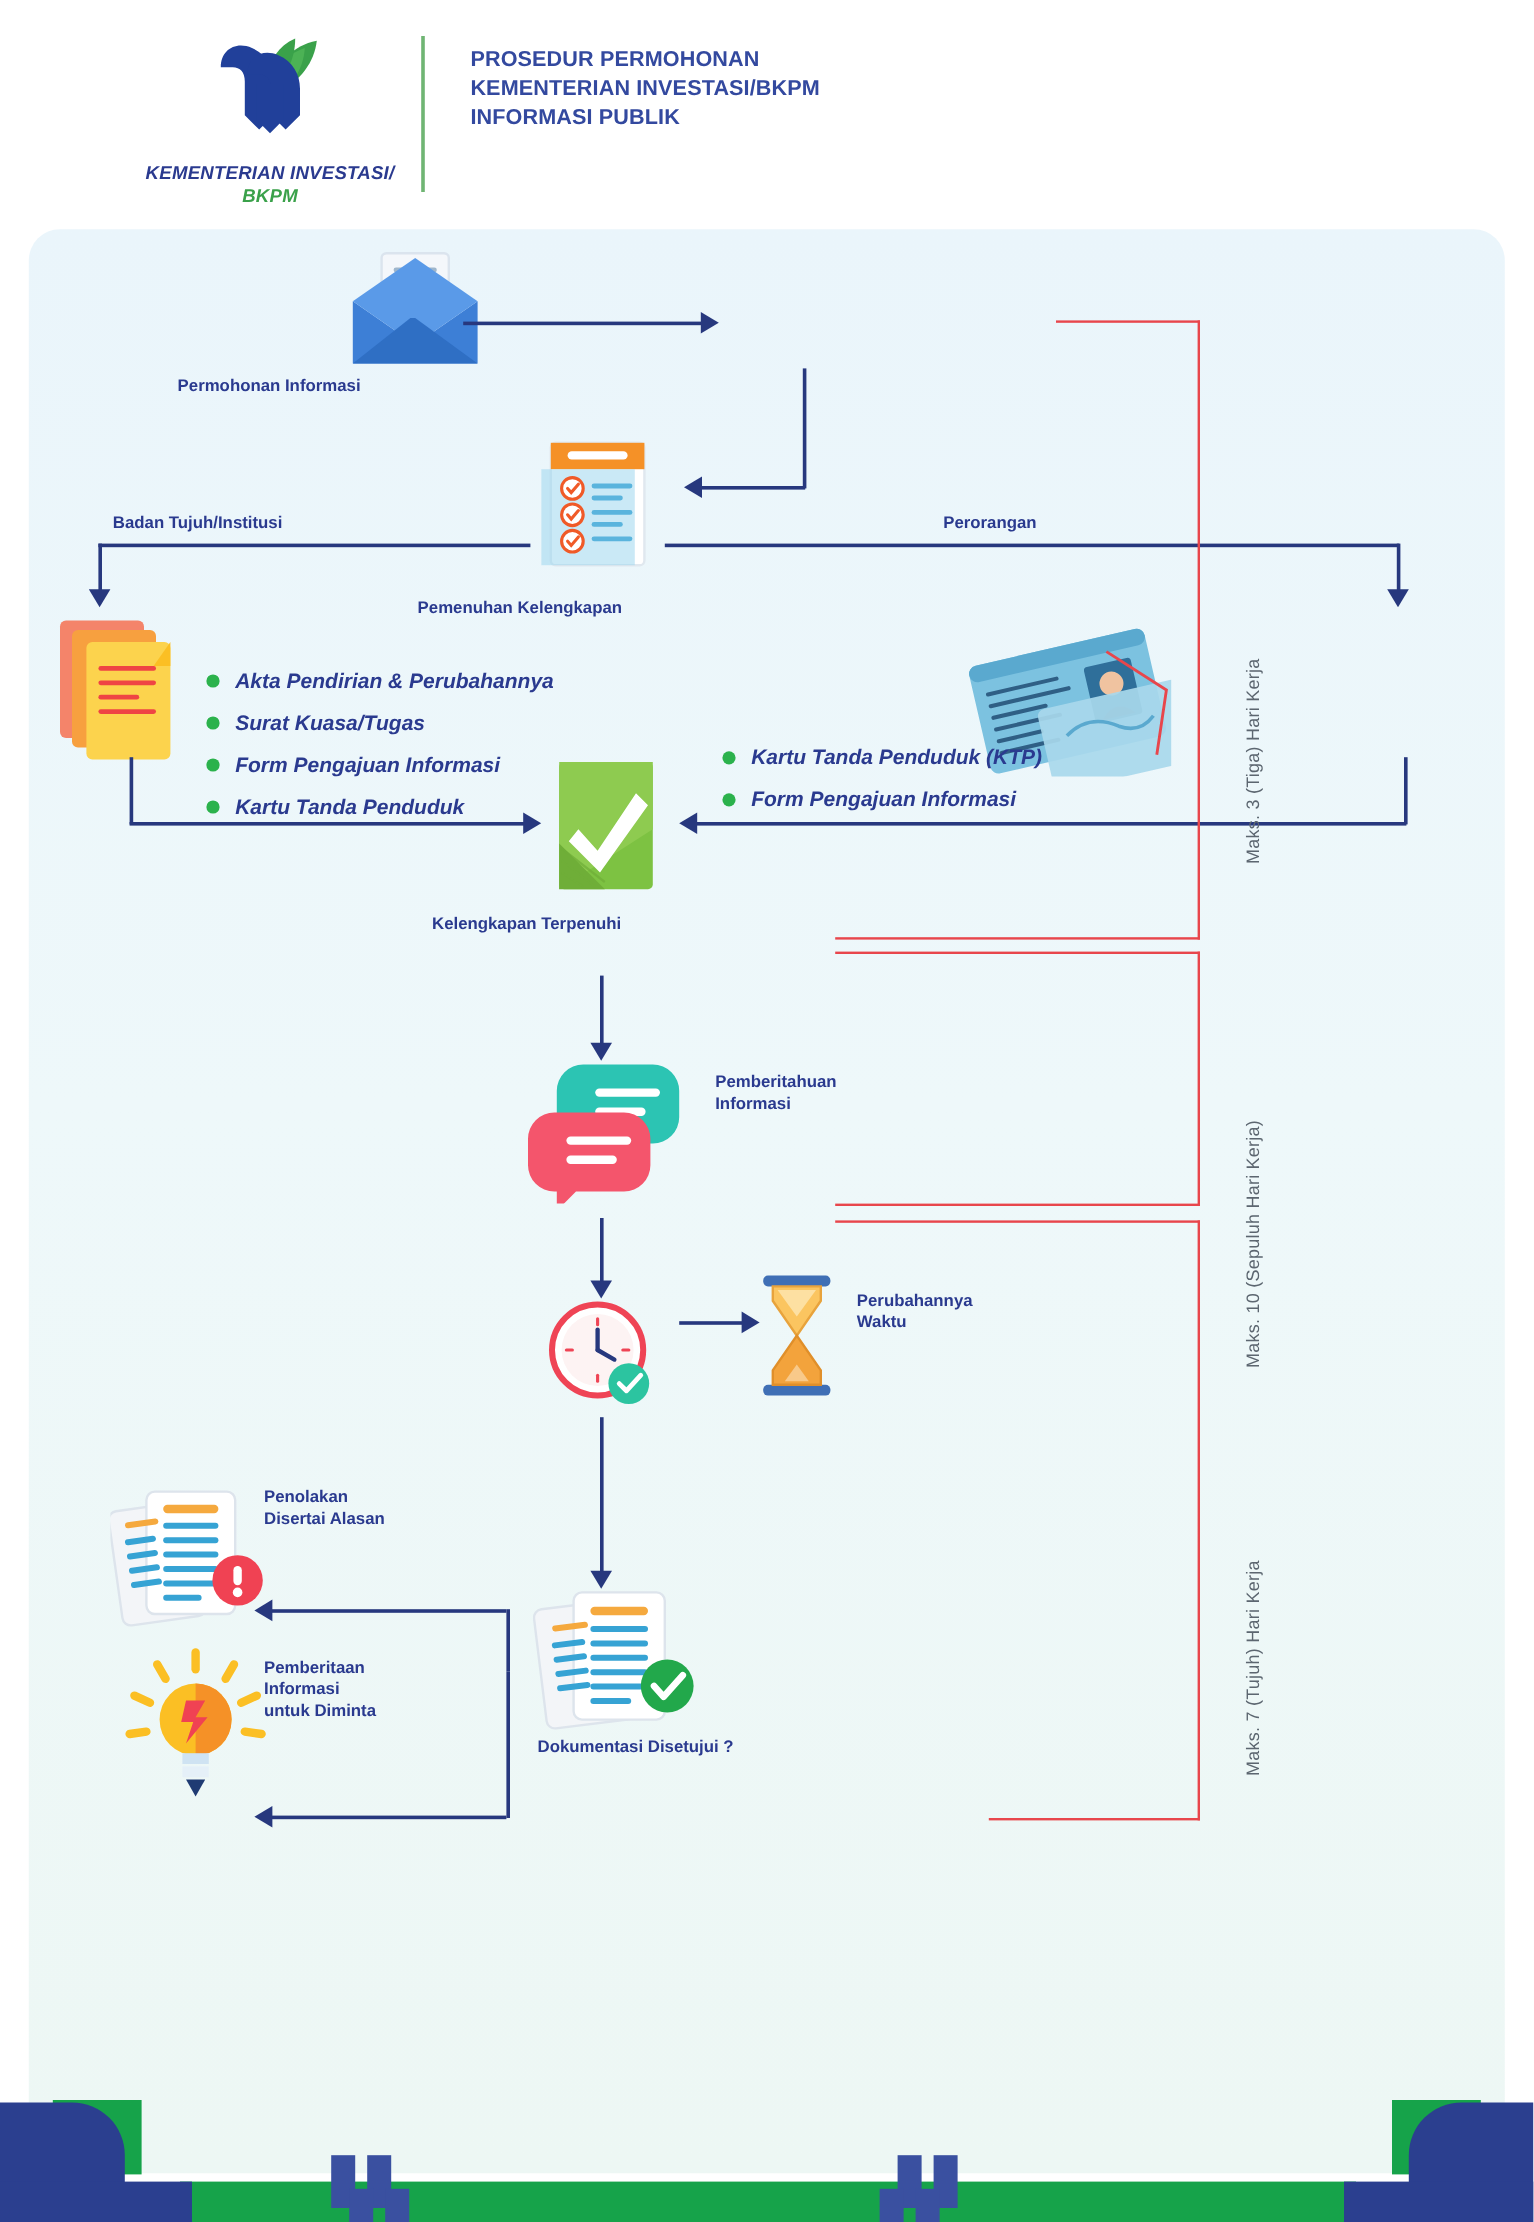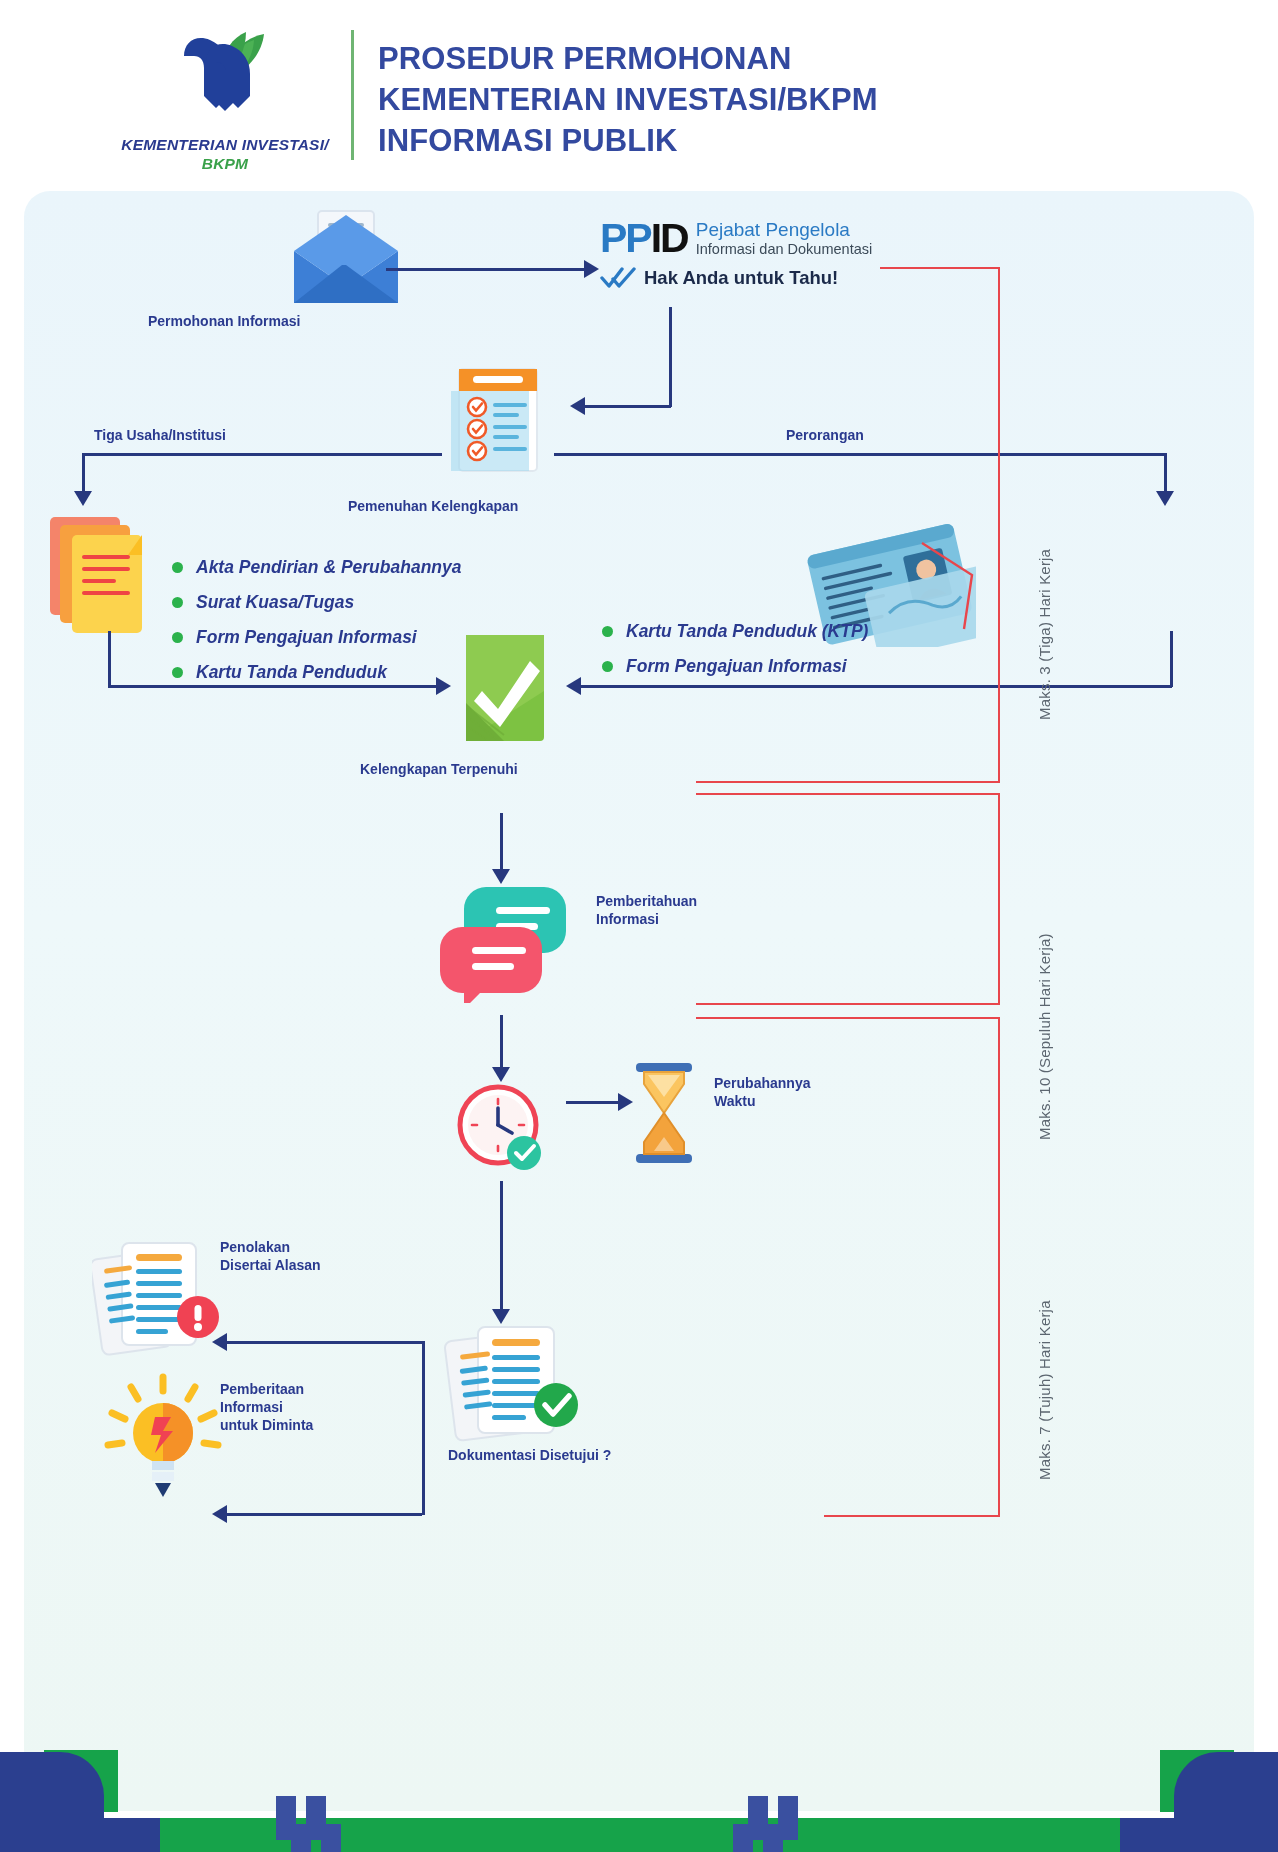--- a/index.html
+++ b/index.html
@@ -11,22 +11,22 @@
   }
   #page { position: relative; width: 1278px; height: 1852px; background:#fff; }
 
   
   #header { position:absolute; left:0; top:0; width:1278px; height:190px; }
   #logo-block { position:absolute; left:110px; top:22px; width:230px; height:150px; text-align:center; }
   #logo-mark { position:relative; width:110px; height:95px; margin:0 auto; }
   #logo-name { font-size:15.5px; font-weight:bold; font-style:italic; color:#2a3a8f; letter-spacing:.2px; margin-top:18px; line-height:1.25; }
   #logo-name .bkpm { color:#3aa14a; display:block; }
   #header-divider { position:absolute; left:351px; top:30px; width:3px; height:130px; background:#6fb573; }
-  #title { position:absolute; left:378px; top:38px; width:700px;
-           font-size:31px; font-weight:bold; color:#33499f; line-height:1.33; letter-spacing:.1px; }
+  #title { position:absolute; left:392px; top:38px; width:700px;
+           font-size:18px; font-weight:bold; color:#33499f; line-height:1.33; letter-spacing:.1px; }
 
   
   #panel { position:absolute; left:24px; top:191px; width:1230px; height:1620px;
            background:linear-gradient(180deg,#eaf5fb 0%, #eef8fa 45%, #edf7f4 100%);
            border-radius:26px; overflow:hidden; }
 
   .lbl { position:absolute; color:#2a3a8f; font-weight:bold; line-height:1.28; }
   .lbl-lg { font-size:14px; }
 
   
@@ -103,38 +103,20 @@
         <path d="M8 42 L60 78 L112 42 L112 94 L8 94 Z" fill="#3d7fd6"></path>
         <path d="M8 42 L60 78 L112 42 L60 6 Z" fill="#5a9ae8"></path>
         <path d="M8 94 L56 56 L60 56 L112 94 Z" fill="#2f6fc4"></path>
       </svg>
     </div>
     <div class="lbl lbl-lg" style="left:124px;top:122px;">Permohonan Informasi</div>
 
     <div class="ln h" style="left:362px;top:77px;width:200px"></div>
     <div class="ah right" style="left:560px;top:69px"></div>
 
-    <div style="position:absolute;left:576px;top:28px;width:300px;height:86px">
-      <div style="display:flex;align-items:flex-start;">
-        <div style="font-size:41px;font-weight:bold;letter-spacing:-2px;line-height:.95;">
-          <span style="color:#2a7ac4">PP</span><span style="color:#111">ID</span>
-        </div>
-        <div style="margin-left:8px;margin-top:1px;">
-          <div style="font-size:19px;color:#2a7ac4;line-height:1.08">Pejabat Pengelola</div>
-          <div style="font-size:14.5px;color:#3b4a58;line-height:1.15">Informasi dan Dokumentasi</div>
-        </div>
-      </div>
-      <div style="display:flex;align-items:center;margin-top:9px;">
-        <svg width="38" height="22" viewBox="0 0 38 22">
-          <path d="M2 11 L9 19 L22 2" fill="none" stroke="#2a7ac4" stroke-width="3.4" stroke-linecap="round" stroke-linejoin="round"></path>
-          <path d="M13 12 L19 19 L34 2" fill="none" stroke="#2a7ac4" stroke-width="3.4" stroke-linecap="round" stroke-linejoin="round"></path>
-        </svg>
-        <span style="font-size:18.5px;font-weight:bold;color:#1b2a4a;margin-left:6px">Hak Anda untuk Tahu!</span>
-      </div>
-    </div>
 
     <div class="ln v" style="left:645px;top:116px;height:100px"></div>
     <div class="ln h" style="left:560px;top:214px;width:87px"></div>
     <div class="ah left" style="left:546px;top:206px"></div>
 
     <div style="position:absolute;left:427px;top:170px;width:100px;height:115px">
       <svg width="100" height="115" viewBox="0 0 100 115">
         <rect x="8" y="8" width="78" height="102" rx="4" fill="#ffffff" stroke="#e0e8ef" stroke-width="2"></rect>
         <rect x="8" y="8" width="78" height="22" fill="#f59127"></rect>
         <rect x="22" y="15" width="50" height="7" rx="3.5" fill="#ffffff"></rect>
@@ -153,21 +135,21 @@
       </svg>
     </div>
 
     <div class="ln h" style="left:58px;top:262px;width:360px"></div>
     <div class="ln h" style="left:530px;top:262px;width:612px"></div>
     <div class="ln v" style="left:58px;top:262px;height:42px"></div>
     <div class="ah down" style="left:50px;top:300px"></div>
     <div class="ln v" style="left:1140px;top:262px;height:42px"></div>
     <div class="ah down" style="left:1132px;top:300px"></div>
 
-    <div class="lbl lbl-lg" style="left:70px;top:236px;">Tiga Usaha/Institusi</div>
+    <div class="lbl lbl-lg" style="left:70px;top:236px;">Badan Tujuh/Institusi</div>
     <div class="lbl lbl-lg" style="left:762px;top:236px;">Perorangan</div>
     <div class="lbl lbl-lg" style="left:324px;top:307px;">Pemenuhan Kelengkapan</div>
 
     <div style="position:absolute;left:22px;top:320px;width:120px;height:130px">
       <svg width="120" height="130" viewBox="0 0 120 130">
         <rect x="4" y="6" width="70" height="98" rx="5" fill="#f4846a"></rect>
         <rect x="14" y="14" width="70" height="98" rx="5" fill="#f7a03f"></rect>
         <rect x="26" y="24" width="70" height="98" rx="5" fill="#fcd34d"></rect>
         <path d="M96 24 L96 44 L82 44 Z" fill="#fbbf24"></path>
         <rect x="36" y="44" width="48" height="4" rx="2" fill="#ef4444"></rect>

